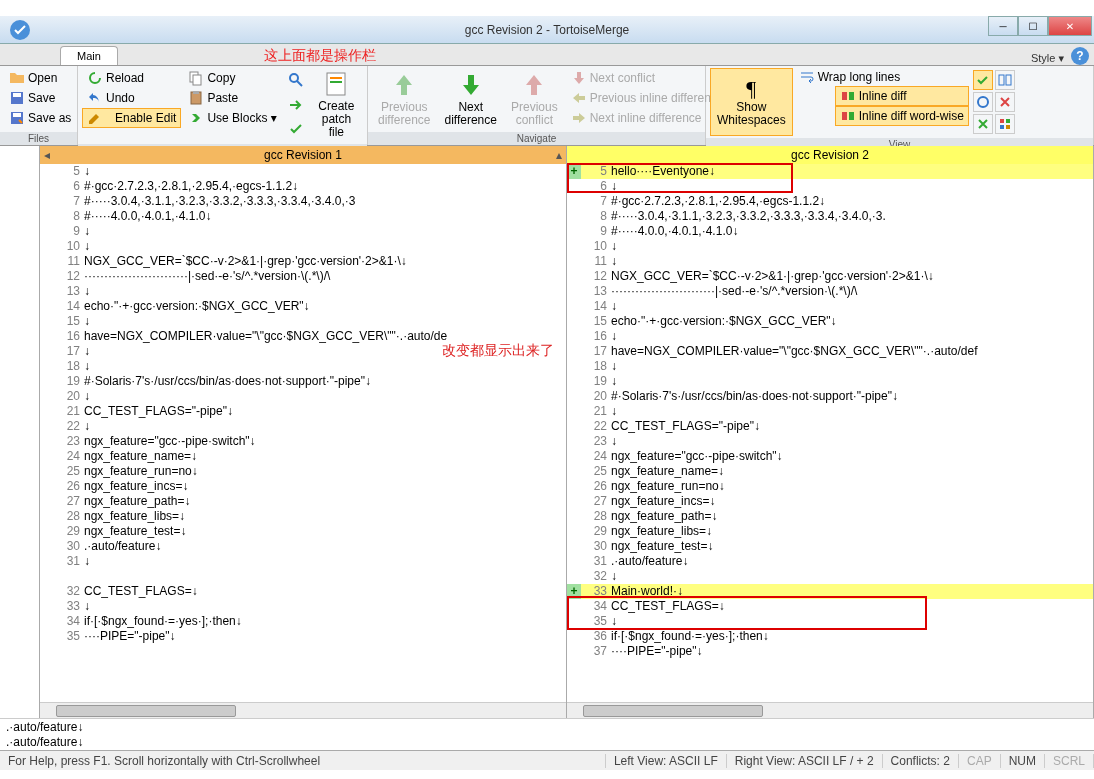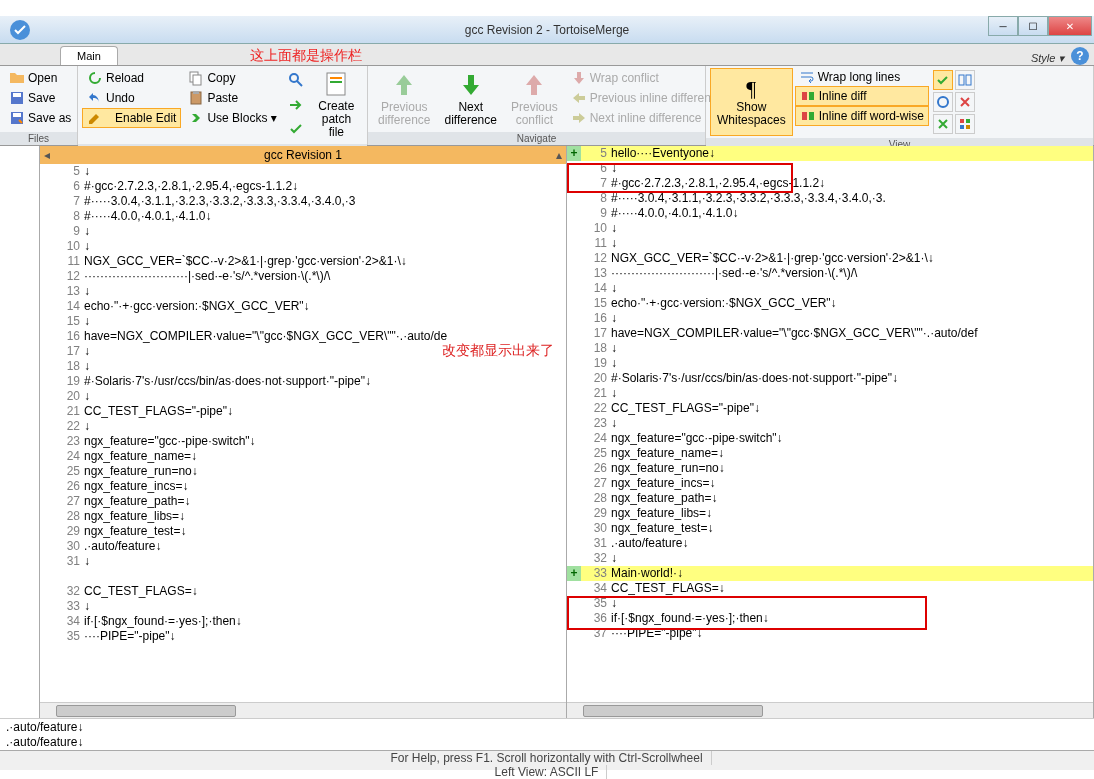--- a/index.html
+++ b/index.html
@@ -9,38 +9,38 @@
 .titlebar { height:28px; background:linear-gradient(#e8f0f8,#c8dcf0); display:flex; align-items:center; position:relative; border-bottom:1px solid #8aa;margin-top:16px; }
 .appicon { width:24px; height:24px; margin:0 6px 0 8px; }
 .titletext { position:absolute; left:50%; transform:translateX(-50%); font-size:12px; color:#333; }
 .winbtns { position:absolute; right:2px; top:0; display:flex; gap:0; }
 .winbtn { width:30px; height:20px; border:1px solid #8aa; background:linear-gradient(#e8f0f8,#c8dcf0); display:flex; align-items:center; justify-content:center; font-size:10px; cursor:pointer; }
 .winbtn.close { background:linear-gradient(#e88,#d44); color:#fff; width:44px; }
 
 
 .tabrow { height:22px; background:#e8e8e8; display:flex; align-items:flex-end; padding-left:60px; position:relative; border-bottom:1px solid #999; }
 .maintab { padding:3px 16px; background:#fff; border:1px solid #aaa; border-bottom:none; border-radius:4px 4px 0 0; font-size:11px; }
-.annotation1 { position:absolute; left:250px; color:#e22; font-size:14px; font-family:SimSun,serif; }
-.style-dd { position:absolute; right:30px; font-size:11px; color:#333;font-style:italic; }
+.annotation1 { position:absolute; left:264px; color:#e22; font-size:14px; font-family:SimSun,serif; }
+.style-dd { position:absolute; right:30px; font-size:11px; color:#333; }
 .helpbtn { position:absolute; right:5px; width:18px; height:18px; border-radius:50%; background:#4a90d9; color:#fff; display:flex; align-items:center; justify-content:center; font-weight:bold; }
 
 
 .ribbon { height:80px; background:#f4f6f8; display:flex; border-bottom:1px solid #999; }
 .group { border-right:1px solid #ccc; display:flex; flex-direction:column; }
 .group-body { flex:1; display:flex; padding:2px 4px; gap:2px; }
 .group-label { text-align:center; font-size:10px; color:#555; background:#e0e4e8; padding:1px 0; }
 .vstack { display:flex; flex-direction:column; gap:0; }
 .ribbtn { display:flex; align-items:center; gap:3px; padding:1px 4px; font-size:11px; white-space:nowrap; cursor:pointer; border:1px solid transparent; }
 .ribbtn.active { border:1px solid #f9a825; background:#ffe8a0;gap:12px; }
 .bigbtn { display:flex; flex-direction:column; align-items:center; justify-content:center; padding:2px 6px; font-size:11px; cursor:pointer; text-align:center; line-height:1.1; }
 .bigbtn.disabled { color:#aaa; }
 .ico { width:16px; height:16px; display:inline-block; flex-shrink:0; }
 .ico-big { width:28px; height:28px; display:block; margin-bottom:2px; }
 .checkrow { display:flex; align-items:center; gap:3px; padding:1px 4px; font-size:11px; white-space:nowrap; cursor:pointer; }
-.checkrow.active { border:1px solid #f9a825; background:#ffe8a0; }
+.checkrow.active { border:1px solid #f9a825; background:#ffe8a0;margin-left:40px; }
 .sqbtn { width:20px; height:20px; border:1px solid #ccc; display:flex; align-items:center; justify-content:center; cursor:pointer; }
 
 
 .diffarea { display:flex; height:572px; position:relative; }
 .locator { width:40px; background:#fff; border-right:1px solid #aaa; }
 .pane { flex:1; display:flex; flex-direction:column; border-right:1px solid #aaa; overflow:hidden; position:relative; }
 .pane-header { height:18px; display:flex; align-items:center; justify-content:center; font-family:"Courier New",monospace; font-size:12px; position:relative; }
 .pane-header.left { background:#f4b860; }
 .pane-header.right { background:#ffff66; }
 .pane-content { flex:1; font-family:"Courier New",monospace; font-size:12px; line-height:15px; overflow:hidden; position:relative; }
@@ -51,21 +51,21 @@
 .markcol { width:14px; flex-shrink:0; text-align:center; color:#060; font-weight:bold; }
 .redbox { position:absolute; border:2px solid #d00; pointer-events:none; z-index:10; }
 .annotation2 { position:absolute; color:#d22; font-size:14px; font-family:SimSun,serif; z-index:11; }
 .hscroll { height:16px; background:#eee; border-top:1px solid #ccc; position:relative; }
 .hscroll-thumb { position:absolute; height:12px; top:2px; background:#ccc; border:1px solid #999; border-radius:2px; }
 
 
 .bottominfo { height:32px; font-family:"Courier New",monospace; font-size:12px; padding:1px 6px; line-height:15px; border-top:1px solid #ccc; }
 
 
-.statusbar { height:20px; background:#f0f0f0; border-top:1px solid #aaa; display:flex; align-items:center; font-size:11px; color:#444;flex-direction:column; }
+.statusbar { height:20px; background:#f0f0f0; border-top:1px solid #aaa; display:flex; align-items:center; font-size:11px; color:#444; }
 .statusbar > div { padding:0 8px; border-right:1px solid #ccc; }
 .statusbar .flex { flex:1; }
 </style>
 </head>
 <body>
 
 <div class="titlebar">
   <svg class="appicon" viewBox="0 0 24 24">
       <circle cx="12" cy="12" r="10" fill="#4a90d9"></circle>
       <path d="M7 12l3 3 7-7" stroke="#fff" stroke-width="2" fill="none"></path>
@@ -206,21 +206,21 @@
             <path d="M14 4l8 10h-5v10h-6V14H6z" fill="#daa"></path>
           </svg>
           <span style="white-space:pre-line">Previous
 conflict</span>
         </div>
       <div class="vstack">
         <div class="ribbtn" style="color:#aaa">
             <svg class="ico" viewBox="0 0 16 16">
               <path d="M8 14l5-6h-3V2H6v6H3z" fill="#daa"></path>
             </svg>
-            <span>Wrap conflict</span>
+            <span>Next conflict</span>
           </div>
         <div class="ribbtn" style="color:#aaa">
             <svg class="ico" viewBox="0 0 16 16">
               <path d="M2 8l6-5v3h6v4H8v3z" fill="#cc9"></path>
             </svg>
             <span>Previous inline difference</span>
           </div>
         <div class="ribbtn" style="color:#aaa">
             <svg class="ico" viewBox="0 0 16 16">
               <path d="M14 8l-6-5v3H2v4h6v3z" fill="#cc9"></path>
@@ -350,20 +350,23 @@
         <div class="line"><span class="markcol"></span><span class="lnum">33</span><span class="ltext">↓</span></div>
         <div class="line"><span class="markcol"></span><span class="lnum">34</span><span class="ltext">if·[·$ngx_found·=·yes·];·then↓</span></div>
         <div class="line"><span class="markcol"></span><span class="lnum">35</span><span class="ltext">····PIPE="-pipe"↓</span></div>
       </div>
     <div class="hscroll">
         <div class="hscroll-thumb" style="left:16px;width:180px"></div>
       </div>
   </div>
 
   <div class="pane">
+    <div class="pane-header right">
+      <span>gcc Revision 2</span>
+    </div>
     <div class="pane-content" id="right-content">
         <div class="line added"><span class="markcol" style="background: rgb(160, 224, 160);">+</span><span class="lnum">5</span><span class="ltext">hello····Eventyone↓</span></div>
         <div class="line"><span class="markcol"></span><span class="lnum">6</span><span class="ltext">↓</span></div>
         <div class="line"><span class="markcol"></span><span class="lnum">7</span><span class="ltext">#·gcc·2.7.2.3,·2.8.1,·2.95.4,·egcs-1.1.2↓</span></div>
         <div class="line"><span class="markcol"></span><span class="lnum">8</span><span class="ltext">#·····3.0.4,·3.1.1,·3.2.3,·3.3.2,·3.3.3,·3.3.4,·3.4.0,·3.</span></div>
         <div class="line"><span class="markcol"></span><span class="lnum">9</span><span class="ltext">#·····4.0.0,·4.0.1,·4.1.0↓</span></div>
         <div class="line"><span class="markcol"></span><span class="lnum">10</span><span class="ltext">↓</span></div>
         <div class="line"><span class="markcol"></span><span class="lnum">11</span><span class="ltext">↓</span></div>
         <div class="line"><span class="markcol"></span><span class="lnum">12</span><span class="ltext">NGX_GCC_VER=`$CC·-v·2&gt;&amp;1·|·grep·'gcc·version'·2&gt;&amp;1·\↓</span></div>
         <div class="line"><span class="markcol"></span><span class="lnum">13</span><span class="ltext">··························|·sed·-e·'s/^.*version·\(.*\)/\</span></div>

